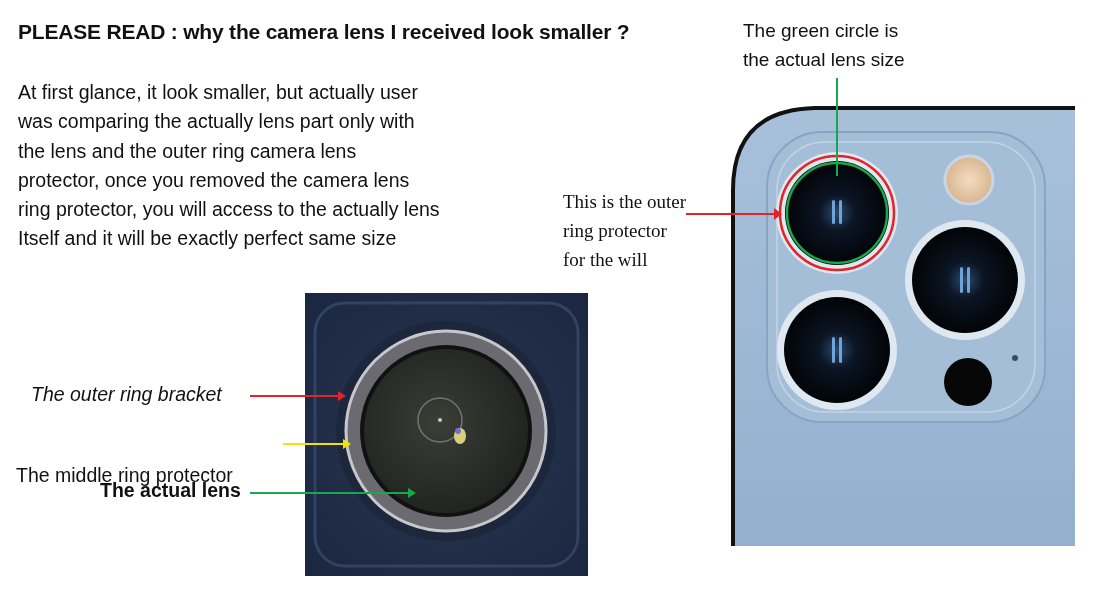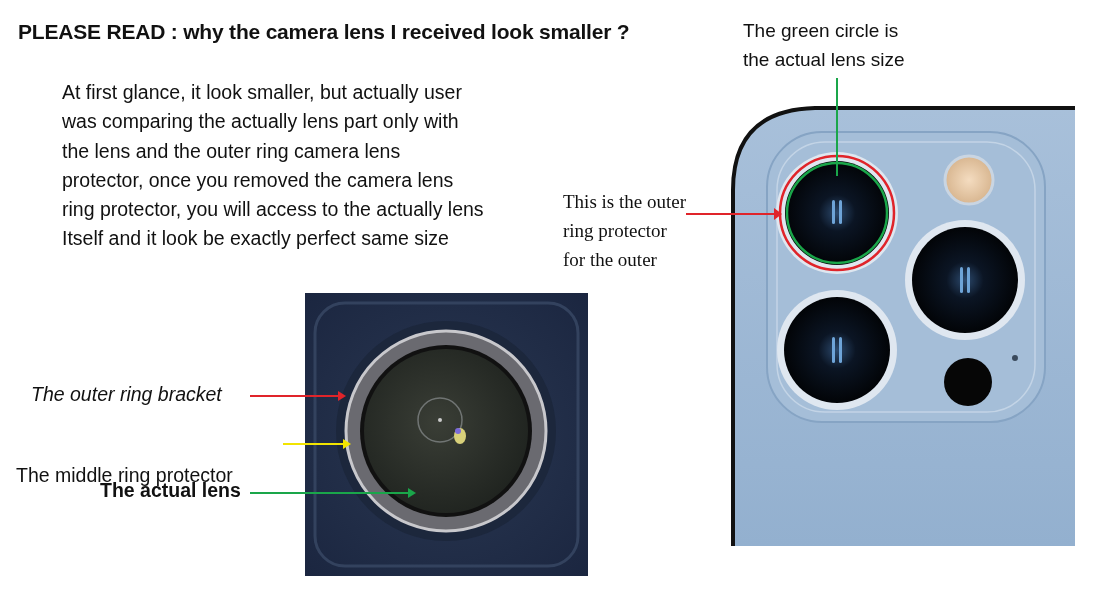--- a/index.html
+++ b/index.html
@@ -1,51 +1,51 @@
 <!DOCTYPE html>
 <html><head>
 <meta charset="utf-8">
 <style>
   html, body { margin:0; padding:0; background:#ffffff; }
   body { width:1100px; height:609px; position:relative; overflow:hidden;
          font-family:"Liberation Sans", "DejaVu Sans", sans-serif; color:#111; }
   .abs { position:absolute; }
   .title { left:18px; top:20px; font-size:21px; font-weight:bold; letter-spacing:-0.2px; white-space:nowrap; }
   .para { left:18px; top:78px; font-size:19.5px; line-height:29.3px; width:520px; }
-  .para div { white-space:nowrap;margin-left:44px; }
+  .para div { white-space:nowrap; }
   .callout { font-size:19px; line-height:29px; white-space:nowrap; }
   .green-note { left:743px; top:16px; }
   .outer-note { left:563px; top:187px;font-family:Liberation Serif, serif; }
   .lbl { font-size:19.5px; white-space:nowrap; }
   .arrow-line { position:absolute; height:2px; }
   .photo { left:305px; top:293px; width:283px; height:283px; background:#23304a; overflow:hidden; }
   .phone-wrap { left:725px; top:100px; width:350px; height:446px; }
 </style>
 </head>
 <body>
 
 <div class="abs title">PLEASE READ : why the camera lens I received look smaller ?</div>
 
 <div class="abs para">
   <div>At first glance, it look smaller, but actually user</div>
   <div>was comparing the actually lens part only with</div>
   <div>the lens and the outer ring camera lens</div>
   <div>protector, once you removed the camera lens</div>
   <div>ring protector, you will access to the actually lens</div>
-  <div>Itself and it look be exactly perfect same size</div>
+  <div>Itself and it will be exactly perfect same size</div>
 </div>
 
 <div class="abs callout green-note">
   <div>The green circle is</div>
   <div>the actual lens size</div>
 </div>
 <div class="abs callout outer-note">
   <div>This is the outer</div>
   <div>ring protector</div>
-  <div>for the outer</div>
+  <div>for the will</div>
 </div>
 
 <div class="abs phone-wrap">
   <svg width="350" height="446" viewBox="0 0 350 446">
     <defs>
       <linearGradient id="body" x1="0" y1="0" x2="0" y2="1">
         <stop offset="0" stop-color="#a8c0da"></stop>
         <stop offset="1" stop-color="#93b0cf"></stop>
       </linearGradient>
       <radialGradient id="lensin" cx="0.5" cy="0.5" r="0.5">

